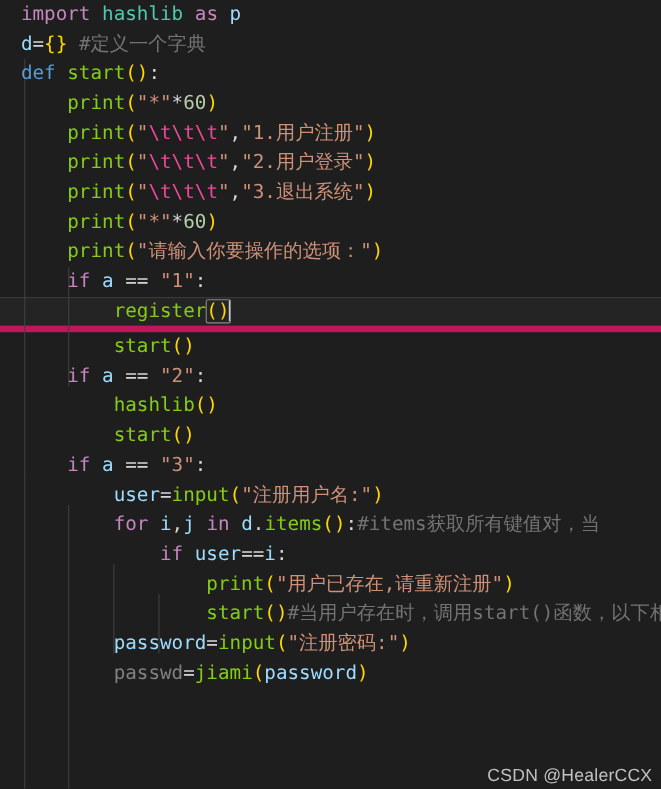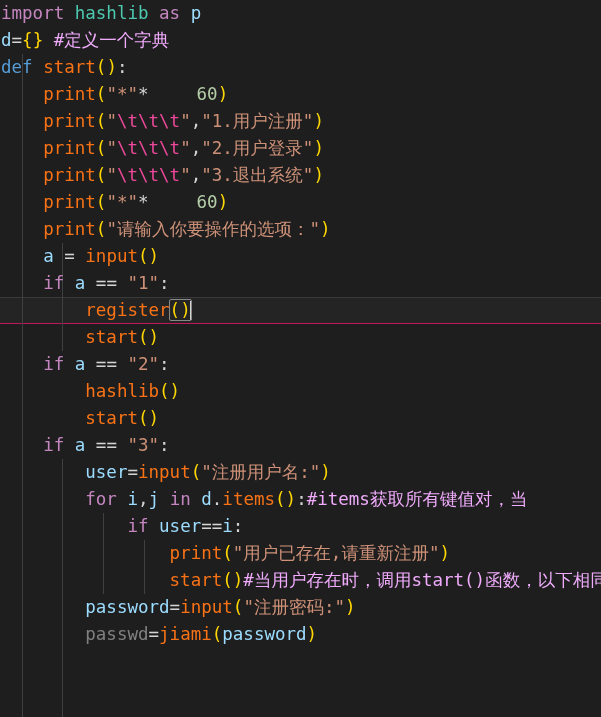--- a/index.html
+++ b/index.html
@@ -16,41 +16,41 @@
   .line{
     position:relative;
     height:27px;
     line-height:27px;
     font-size:17.5px;
     white-space:pre;
     letter-spacing:0px;
     color:#d4d4d4;
     padding-left:1px;
   }
-  .line .txt{position:relative;z-index:3;display:inline-block;padding-left:0;}
+  .line .txt{position:relative;z-index:3;display:inline-block;padding-left:18px;}
   .line.current{
     background:#242424;
     border-top:1px solid #3a3a3a;
-    border-bottom:1px solid #be185d;
+    border-bottom:6px solid #be185d;
     height:25px;line-height:25px;
   }
   
   .guides{position:absolute;left:0;top:0;width:601px;height:717px;z-index:1;pointer-events:none;}
   .guide{position:absolute;width:1px;background:#404040;}
   
   .kw{color:#c586c0;}      
   .kw2{color:#569cd6;}     
   .mod{color:#4ec9b0;}
-  .fn{color:#f97316;}      
+  .fn{color:#84cc16;}      
   .var{color:#9cdcfe;}     
   .varg{color:#808080;}
   .str{color:#ce9178;}     
   .esc{color:#ec4899;}     
-  .num{color:#b5cea8;margin-left:48px;}     
-  .cmt{color:#f0abfc;}     
+  .num{color:#b5cea8;}     
+  .cmt{color:#737373;}     
   .op{color:#d4d4d4;}      
   .paren{color:#ffd700;}
   
   .bmatch{
     outline:1px solid #888888;
     outline-offset:0px;
     border-radius:1px;
   }
   .caret{
     display:inline-block;
@@ -95,21 +95,20 @@
   <div class="line"><span class="txt">    <span class="fn">print</span><span class="paren">(</span><span class="str">"</span><span class="esc">\t\t\t</span><span class="str">"</span><span class="op">,</span><span class="str">"1.用户注册"</span><span class="paren">)</span></span></div>
 
   <div class="line"><span class="txt">    <span class="fn">print</span><span class="paren">(</span><span class="str">"</span><span class="esc">\t\t\t</span><span class="str">"</span><span class="op">,</span><span class="str">"2.用户登录"</span><span class="paren">)</span></span></div>
 
   <div class="line"><span class="txt">    <span class="fn">print</span><span class="paren">(</span><span class="str">"</span><span class="esc">\t\t\t</span><span class="str">"</span><span class="op">,</span><span class="str">"3.退出系统"</span><span class="paren">)</span></span></div>
 
   <div class="line"><span class="txt">    <span class="fn">print</span><span class="paren">(</span><span class="str">"*"</span><span class="op">*</span><span class="num">60</span><span class="paren">)</span></span></div>
 
   <div class="line"><span class="txt">    <span class="fn">print</span><span class="paren">(</span><span class="str">"请输入你要操作的选项："</span><span class="paren">)</span></span></div>
 
-  <div class="line"><span class="txt">    <span class="var">a</span><span class="op"> = </span><span class="fn">input</span><span class="paren">()</span></span></div>
 
   <div class="line"><span class="txt">    <span class="kw">if</span><span class="op"> </span><span class="var">a</span><span class="op"> == </span><span class="str">"1"</span><span class="op">:</span></span></div>
 
   <div class="line current"><span class="txt">        <span class="fn">register</span><span class="paren bmatch">()</span><span class="caret"></span></span></div>
 
   <div class="line"><span class="txt">        <span class="fn">start</span><span class="paren">()</span></span></div>
 
   <div class="line"><span class="txt">    <span class="kw">if</span><span class="op"> </span><span class="var">a</span><span class="op"> == </span><span class="str">"2"</span><span class="op">:</span></span></div>
 
   <div class="line"><span class="txt">        <span class="fn">hashlib</span><span class="paren">()</span></span></div>
@@ -128,14 +127,15 @@
   <div class="line"><span class="txt">            <span class="kw">if</span><span class="op"> </span><span class="var">user</span><span class="op">==</span><span class="var">i</span><span class="op">:</span></span></div>
 
   <div class="line"><span class="txt">                <span class="fn">print</span><span class="paren">(</span><span class="str">"用户已存在,请重新注册"</span><span class="paren">)</span></span></div>
 
   <div class="line"><span class="txt">                <span class="fn">start</span><span class="paren">()</span><span class="cmt">#当用户存在时，调用start()函数，以下相同</span></span></div>
 
   <div class="line"><span class="txt">        <span class="var">password</span><span class="op">=</span><span class="fn">input</span><span class="paren">(</span><span class="str">"注册密码:"</span><span class="paren">)</span></span></div>
 
   <div class="line"><span class="txt">        <span class="varg">passwd</span><span class="op">=</span><span class="fn">jiami</span><span class="paren">(</span><span class="var">password</span><span class="paren">)</span></span></div>
 
+  <div id="watermark">CSDN @HealerCCX</div>
 
 </div>
 
 </body></html>

